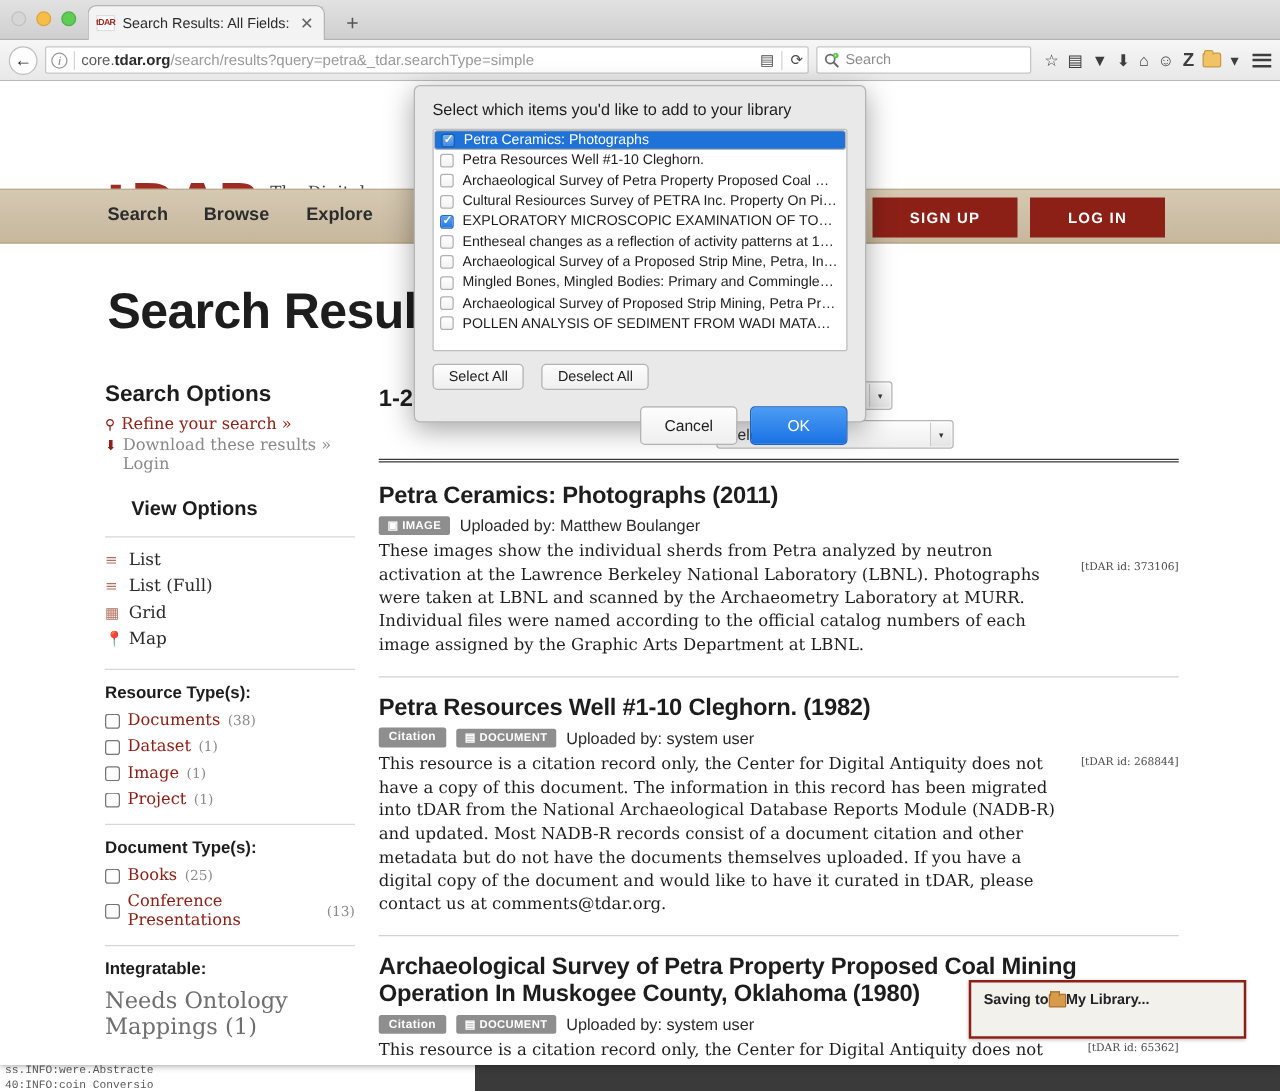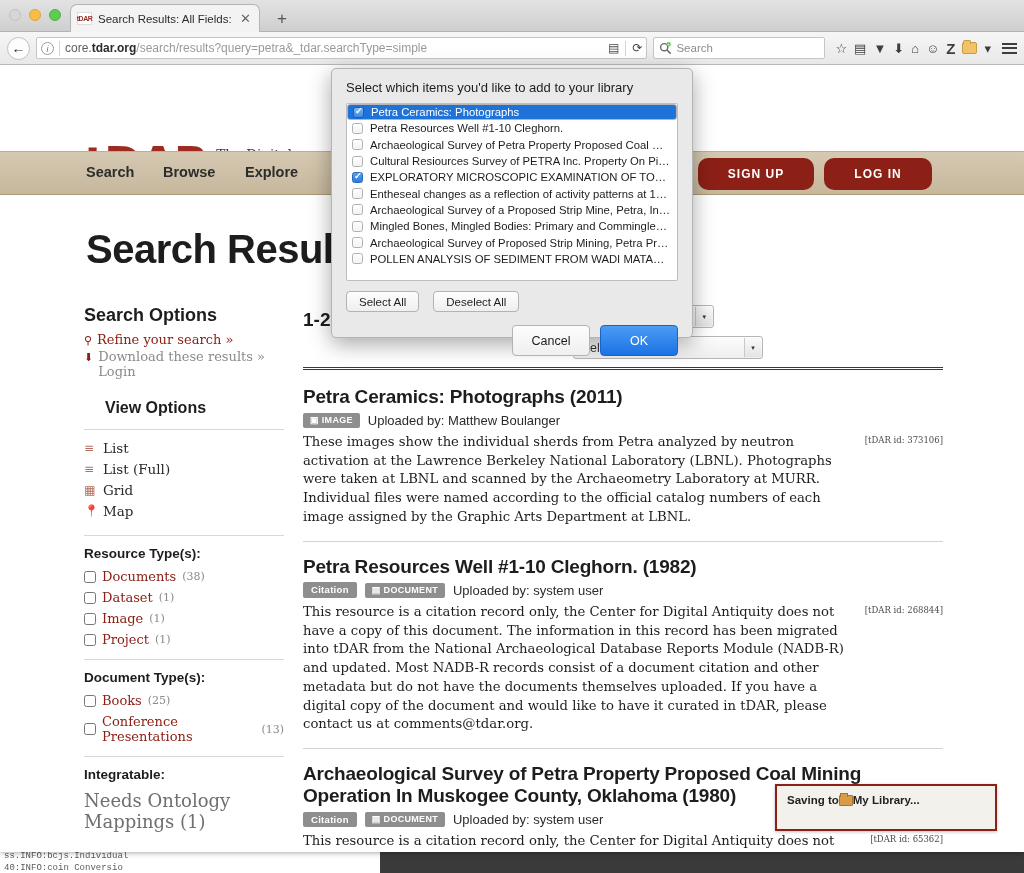--- a/index.html
+++ b/index.html
@@ -148,21 +148,21 @@
     border-top:1px solid #bdae93; border-bottom:1px solid #a89876;
     position:relative;
   }
   .navband .nav-item {
     position:absolute; top:12px; font-size:14.5px; font-weight:bold; color:#2c2c2c;
   }
   .btn-signup, .btn-login {
     position:absolute; top:6px; height:32px; background:#8c2016;
     color:#fff; font-size:12px; font-weight:bold; letter-spacing:1px;
     display:flex; align-items:center; justify-content:center;
-    border-radius:10px;
+    border-radius:0;
   }
   .btn-signup { left:698px; width:116px; }
   .btn-login  { left:824px; width:108px; }
 
   .content { position:relative; height:656px; background:#fff; }
 
   .page-title {
     position:absolute; left:86px; top:32px;
     font-size:40px; font-weight:bold; color:#1d1d1d; letter-spacing:-.5px;
   }
@@ -293,21 +293,21 @@
   .modal-foot { display:flex; justify-content:flex-end; gap:10px; margin-top:13px; }
   .mbtn.big { height:31px; min-width:78px; font-size:12.5px; }
   .mbtn.primary { background:linear-gradient(#4c9cf5,#1a72e3); border-color:#1a63c6; color:#fff; }
 </style>
 </head>
 <body>
 
 <div class="screen">
 
   <div class="bg-terminal">
-    <div>ss.INFO:bcjs.Individual</div>
+    <div>ss.INFO:were.Abstracte</div>
     <div>40:INFO:coin Conversio</div>
   </div>
 
   <div class="browser">
 
     <div class="tabstrip">
       <div class="traffic">
         <i class="t-close"></i>
         <i class="t-min"></i>
         <i class="t-max"></i>
@@ -490,21 +490,21 @@
           <div class="result">
             <h3 class="res-title">Petra Ceramics: Photographs (2011)</h3>
             <div class="res-meta">
               <span class="badge">
                 <span>▣</span>
                 <span>IMAGE</span>
               </span>
               <span class="uploader">Uploaded by: Matthew Boulanger</span>
             </div>
             <div style="position:relative">
-              <span class="tdarid" style="top:2px">[tDAR id: 373106]</span>
+              <span class="tdarid" style="top:16px">[tDAR id: 373106]</span>
               <p class="res-body">These images show the individual sherds from Petra analyzed by neutron activation at the Lawrence Berkeley National Laboratory (LBNL). Photographs were taken at LBNL and scanned by the Archaeometry Laboratory at MURR. Individual files were named according to the official catalog numbers of each image assigned by the Graphic Arts Department at LBNL.</p>
             </div>
           </div>
           <hr class="res-sep">
 
           <div class="result">
             <h3 class="res-title">Petra Resources Well #1-10 Cleghorn. (1982)</h3>
             <div class="res-meta">
               <span class="badge cite">Citation</span>
               <span class="badge">

